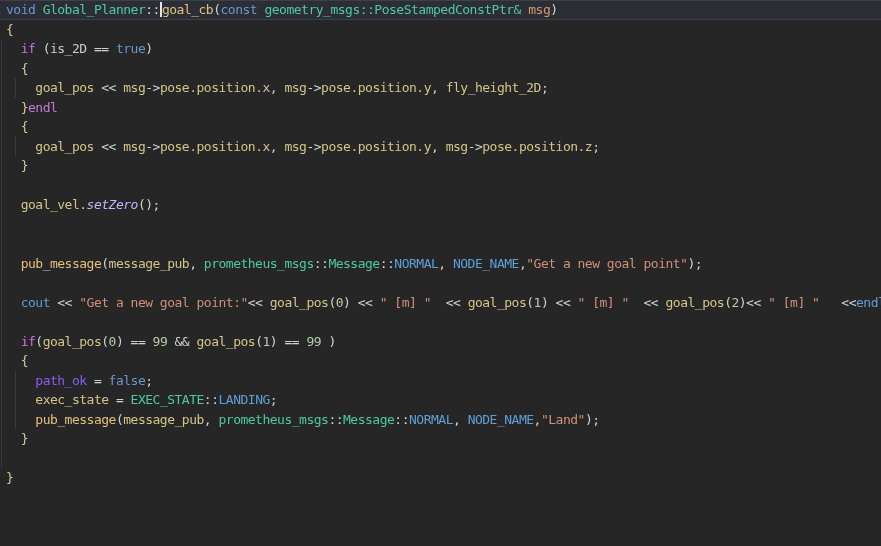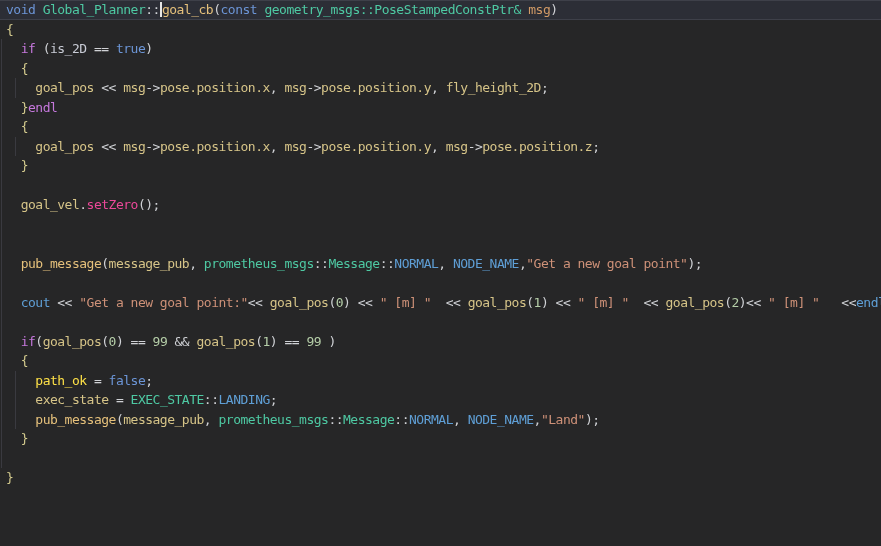--- a/index.html
+++ b/index.html
@@ -47,28 +47,28 @@
     <div class="line current"><span style="color: rgb(108, 149, 214);">void </span><span style="color: rgb(78, 201, 163);">Global_Planner</span><span style="color: rgb(208, 210, 214);">::</span><span class="cursor"></span><span style="color: rgb(229, 192, 123);">goal_cb</span><span style="color: rgb(208, 210, 214);">(</span><span style="color: rgb(108, 149, 214);">const </span><span style="color: rgb(78, 201, 163);">geometry_msgs::PoseStampedConstPtr&amp;</span><span style="color: rgb(208, 210, 214);"> </span><span style="color: rgb(209, 154, 102);">msg</span><span style="color: rgb(208, 210, 214);">)</span></div>
     <div class="line"><span style="color: rgb(212, 203, 142);">{</span></div>
     <div class="line"><span class="guide" style="left: 1px;"></span><span style="color: rgb(208, 210, 214);">  </span><span style="color: rgb(198, 120, 221);">if</span><span style="color: rgb(208, 210, 214);"> (</span><span style="color: rgb(201, 204, 214);">is_2D</span><span style="color: rgb(208, 210, 214);"> == </span><span style="color: rgb(108, 149, 214);">true</span><span style="color: rgb(208, 210, 214);">)</span></div>
     <div class="line"><span class="guide" style="left: 1px;"></span><span style="color: rgb(212, 203, 142);">  {</span></div>
     <div class="line"><span class="guide" style="left: 1px;"></span><span class="guide" style="left: 15.1px;"></span><span style="color: rgb(208, 210, 214);">    </span><span style="color: rgb(214, 196, 136);">goal_pos</span><span style="color: rgb(208, 210, 214);"> &lt;&lt; </span><span style="color: rgb(214, 196, 136);">msg</span><span style="color: rgb(208, 210, 214);">-&gt;</span><span style="color: rgb(214, 196, 136);">pose.position.x</span><span style="color: rgb(208, 210, 214);">, </span><span style="color: rgb(214, 196, 136);">msg</span><span style="color: rgb(208, 210, 214);">-&gt;</span><span style="color: rgb(214, 196, 136);">pose.position.y</span><span style="color: rgb(208, 210, 214);">, </span><span style="color: rgb(214, 196, 136);">fly_height_2D</span><span style="color: rgb(208, 210, 214);">;</span></div>
     <div class="line"><span class="guide" style="left: 1px;"></span><span style="color: rgb(208, 210, 214);">  </span><span style="color: rgb(212, 203, 142);">}</span><span style="color: rgb(198, 120, 221);">endl</span></div>
     <div class="line"><span class="guide" style="left: 1px;"></span><span style="color: rgb(212, 203, 142);">  {</span></div>
     <div class="line"><span class="guide" style="left: 1px;"></span><span class="guide" style="left: 15.1px;"></span><span style="color: rgb(208, 210, 214);">    </span><span style="color: rgb(214, 196, 136);">goal_pos</span><span style="color: rgb(208, 210, 214);"> &lt;&lt; </span><span style="color: rgb(214, 196, 136);">msg</span><span style="color: rgb(208, 210, 214);">-&gt;</span><span style="color: rgb(214, 196, 136);">pose.position.x</span><span style="color: rgb(208, 210, 214);">, </span><span style="color: rgb(214, 196, 136);">msg</span><span style="color: rgb(208, 210, 214);">-&gt;</span><span style="color: rgb(214, 196, 136);">pose.position.y</span><span style="color: rgb(208, 210, 214);">, </span><span style="color: rgb(214, 196, 136);">msg</span><span style="color: rgb(208, 210, 214);">-&gt;</span><span style="color: rgb(214, 196, 136);">pose.position.z</span><span style="color: rgb(208, 210, 214);">;</span></div>
     <div class="line"><span class="guide" style="left: 1px;"></span><span style="color: rgb(212, 203, 142);">  }</span></div>
     <div class="line"><span class="guide" style="left: 1px;"></span></div>
-    <div class="line"><span class="guide" style="left: 1px;"></span><span style="color: rgb(208, 210, 214);">  </span><span style="color: rgb(214, 196, 136);">goal_vel</span><span style="color: rgb(208, 210, 214);">.</span><span style="color: #ec4899;">setZero</span><span style="color: rgb(208, 210, 214);">();</span></div>
+    <div class="line"><span class="guide" style="left: 1px;"></span><span style="color: rgb(208, 210, 214);">  </span><span style="color: rgb(214, 196, 136);">goal_vel</span><span style="color: rgb(208, 210, 214);">.</span><span style="color: #c4b5fd; font-style: italic;">setZero</span><span style="color: rgb(208, 210, 214);">();</span></div>
     <div class="line"><span class="guide" style="left: 1px;"></span></div>
     <div class="line"><span class="guide" style="left: 1px;"></span></div>
     <div class="line"><span class="guide" style="left: 1px;"></span><span style="color: rgb(208, 210, 214);">  </span><span style="color: rgb(229, 192, 123);">pub_message</span><span style="color: rgb(208, 210, 214);">(</span><span style="color: rgb(214, 196, 136);">message_pub</span><span style="color: rgb(208, 210, 214);">, </span><span style="color: rgb(78, 201, 163);">prometheus_msgs</span><span style="color: rgb(208, 210, 214);">::</span><span style="color: rgb(78, 201, 163);">Message</span><span style="color: rgb(208, 210, 214);">::</span><span style="color: rgb(95, 159, 214);">NORMAL</span><span style="color: rgb(208, 210, 214);">, </span><span style="color: rgb(95, 159, 214);">NODE_NAME</span><span style="color: rgb(208, 210, 214);">,</span><span style="color: rgb(206, 145, 120);">"Get a new goal point"</span><span style="color: rgb(208, 210, 214);">);</span></div>
     <div class="line"><span class="guide" style="left: 1px;"></span></div>
     <div class="line"><span class="guide" style="left: 1px;"></span><span style="color: rgb(208, 210, 214);">  </span><span style="color: rgb(95, 159, 214);">cout</span><span style="color: rgb(208, 210, 214);"> &lt;&lt; </span><span style="color: rgb(206, 145, 120);">"Get a new goal point:"</span><span style="color: rgb(208, 210, 214);">&lt;&lt; </span><span style="color: rgb(214, 196, 136);">goal_pos</span><span style="color: rgb(208, 210, 214);">(</span><span style="color: rgb(181, 206, 168);">0</span><span style="color: rgb(208, 210, 214);">) &lt;&lt; </span><span style="color: rgb(206, 145, 120);">" [m] "</span><span style="color: rgb(208, 210, 214);">  &lt;&lt; </span><span style="color: rgb(214, 196, 136);">goal_pos</span><span style="color: rgb(208, 210, 214);">(</span><span style="color: rgb(181, 206, 168);">1</span><span style="color: rgb(208, 210, 214);">) &lt;&lt; </span><span style="color: rgb(206, 145, 120);">" [m] "</span><span style="color: rgb(208, 210, 214);">  &lt;&lt; </span><span style="color: rgb(214, 196, 136);">goal_pos</span><span style="color: rgb(208, 210, 214);">(</span><span style="color: rgb(181, 206, 168);">2</span><span style="color: rgb(208, 210, 214);">)&lt;&lt; </span><span style="color: rgb(206, 145, 120);">" [m] "</span><span style="color: rgb(208, 210, 214);">   &lt;&lt;</span><span style="color: rgb(95, 159, 214);">endl</span></div>
     <div class="line"><span class="guide" style="left: 1px;"></span></div>
     <div class="line"><span class="guide" style="left: 1px;"></span><span style="color: rgb(208, 210, 214);">  </span><span style="color: rgb(198, 120, 221);">if</span><span style="color: rgb(208, 210, 214);">(</span><span style="color: rgb(214, 196, 136);">goal_pos</span><span style="color: rgb(208, 210, 214);">(</span><span style="color: rgb(181, 206, 168);">0</span><span style="color: rgb(208, 210, 214);">) == </span><span style="color: rgb(181, 206, 168);">99</span><span style="color: rgb(208, 210, 214);"> &amp;&amp; </span><span style="color: rgb(214, 196, 136);">goal_pos</span><span style="color: rgb(208, 210, 214);">(</span><span style="color: rgb(181, 206, 168);">1</span><span style="color: rgb(208, 210, 214);">) == </span><span style="color: rgb(181, 206, 168);">99</span><span style="color: rgb(208, 210, 214);"> )</span></div>
     <div class="line"><span class="guide" style="left: 1px;"></span><span style="color: rgb(212, 203, 142);">  {</span></div>
-    <div class="line"><span class="guide" style="left: 1px;"></span><span class="guide" style="left: 15.1px;"></span><span style="color: rgb(208, 210, 214);">    </span><span style="color: #fde047;">path_ok</span><span style="color: rgb(208, 210, 214);"> = </span><span style="color: rgb(108, 149, 214);">false</span><span style="color: rgb(208, 210, 214);">;</span></div>
+    <div class="line"><span class="guide" style="left: 1px;"></span><span class="guide" style="left: 15.1px;"></span><span style="color: rgb(208, 210, 214);">    </span><span style="color: #8b5cf6;">path_ok</span><span style="color: rgb(208, 210, 214);"> = </span><span style="color: rgb(108, 149, 214);">false</span><span style="color: rgb(208, 210, 214);">;</span></div>
     <div class="line"><span class="guide" style="left: 1px;"></span><span class="guide" style="left: 15.1px;"></span><span style="color: rgb(208, 210, 214);">    </span><span style="color: rgb(214, 196, 136);">exec_state</span><span style="color: rgb(208, 210, 214);"> = </span><span style="color: rgb(78, 201, 163);">EXEC_STATE</span><span style="color: rgb(208, 210, 214);">::</span><span style="color: rgb(95, 159, 214);">LANDING</span><span style="color: rgb(208, 210, 214);">;</span></div>
     <div class="line"><span class="guide" style="left: 1px;"></span><span class="guide" style="left: 15.1px;"></span><span style="color: rgb(208, 210, 214);">    </span><span style="color: rgb(229, 192, 123);">pub_message</span><span style="color: rgb(208, 210, 214);">(</span><span style="color: rgb(214, 196, 136);">message_pub</span><span style="color: rgb(208, 210, 214);">, </span><span style="color: rgb(78, 201, 163);">prometheus_msgs</span><span style="color: rgb(208, 210, 214);">::</span><span style="color: rgb(78, 201, 163);">Message</span><span style="color: rgb(208, 210, 214);">::</span><span style="color: rgb(95, 159, 214);">NORMAL</span><span style="color: rgb(208, 210, 214);">, </span><span style="color: rgb(95, 159, 214);">NODE_NAME</span><span style="color: rgb(208, 210, 214);">,</span><span style="color: rgb(206, 145, 120);">"Land"</span><span style="color: rgb(208, 210, 214);">);</span></div>
     <div class="line"><span class="guide" style="left: 1px;"></span><span style="color: rgb(212, 203, 142);">  }</span></div>
     <div class="line"><span class="guide" style="left: 1px;"></span></div>
     <div class="line"><span style="color: rgb(212, 203, 142);">}</span></div>
   </div>
 
 </body></html>

